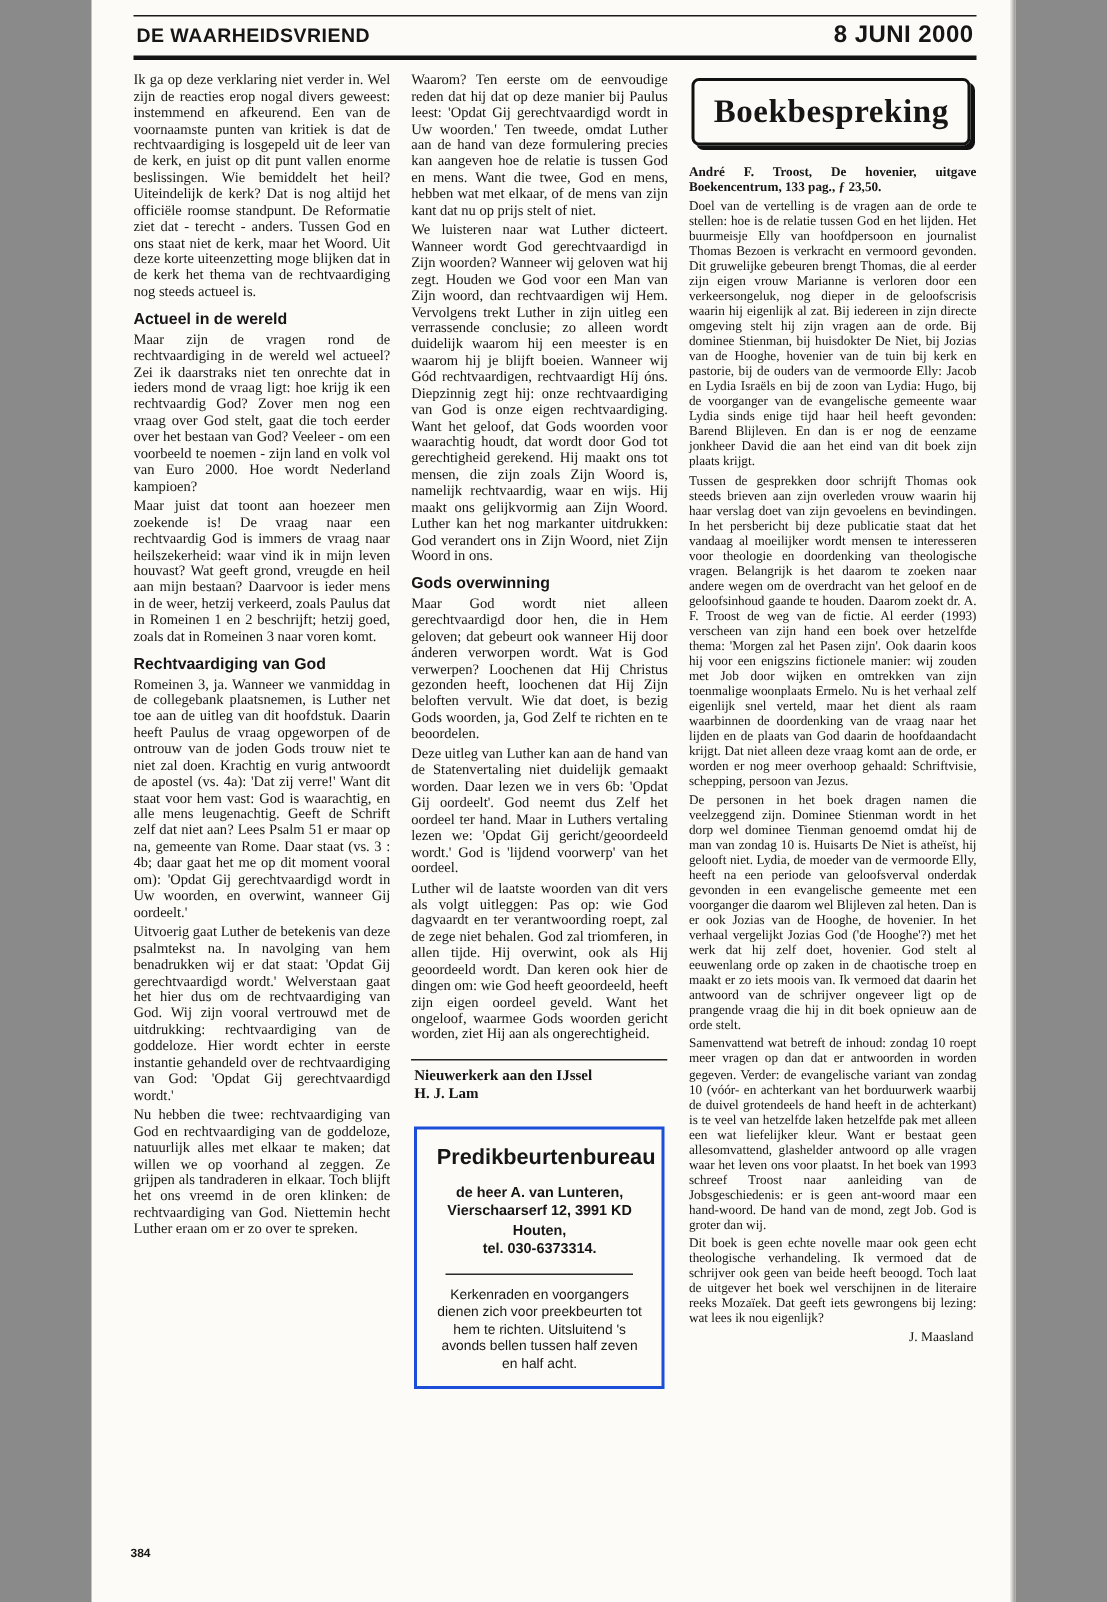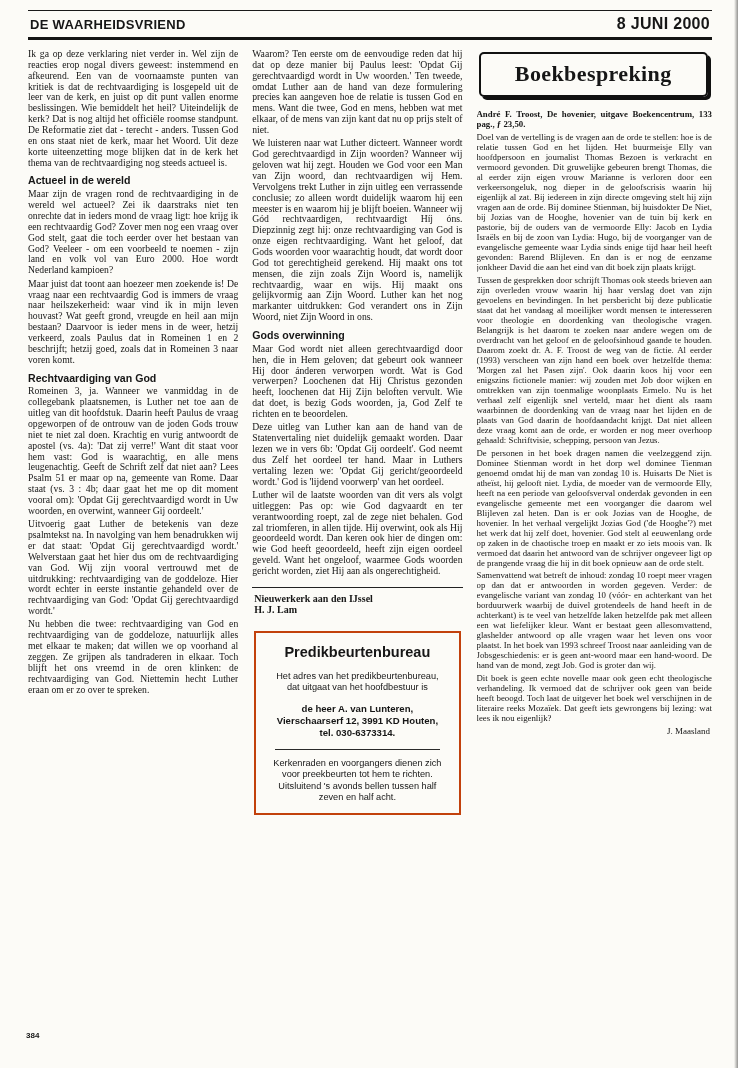--- a/index.html
+++ b/index.html
@@ -1,19 +1,19 @@
 <!DOCTYPE html>
 <html><head>
 <meta charset="utf-8">
 <style>
   * { margin:0; padding:0; box-sizing:border-box; }
   html,body { background:#8a8a8a; }
   .page {
     position:relative;
-    width:738px; height:1068px;
+    width:616px; height:1068px;
     margin:0 auto;
     background:#fcfbf7;
     color:#161616;
     font-family:"Liberation Serif", serif;
     padding:10px 26px 6px 28px;
     overflow:hidden;
   }
   .page::after{
     content:""; position:absolute; top:0; right:0; bottom:0; width:4px;
     background:linear-gradient(to left, rgba(20,20,20,.45), rgba(20,20,20,0));
@@ -47,21 +47,21 @@
   
   .byline{
     display:flex; justify-content:space-between;
     border-top:1.2px solid #222;
     margin-top:10px; padding:5px 2px 0 2px;
     font-size:10px; font-weight:bold;flex-direction:column;
   }
 
   
   .predik-box{
-    border:2px solid #c2410c;
+    border:2px solid #1d4ed8;
     margin:16px 2px 0 2px;
     padding:11px 13px 9px 13px;
     text-align:center;
     font-family:"Liberation Sans", sans-serif;
   }
   .predik-title{ font-weight:bold; font-size:14.5px; margin-bottom:10px; }
   .predik-intro{ font-size:9.2px; line-height:1.25; margin-bottom:9px; }
   .predik-address{ font-weight:bold; font-size:9.6px; line-height:1.3; margin-bottom:9px; }
   .predik-rule{ border-top:1px solid #2a2a2a; margin:7px 6px 8px 6px; }
   .predik-note{ font-size:9.2px; line-height:1.25; }
@@ -121,21 +121,20 @@
           <p class="blk blk-p">Luther wil de laatste woorden van dit vers als volgt uitleggen: Pas op: wie God dagvaardt en ter verantwoording roept, zal de zege niet behalen. God zal triomferen, in allen tijde. Hij overwint, ook als Hij geoordeeld wordt. Dan keren ook hier de dingen om: wie God heeft geoordeeld, heeft zijn eigen oordeel geveld. Want het ongeloof, waarmee Gods woorden gericht worden, ziet Hij aan als ongerechtigheid.</p>
         </div>
 
       <div class="byline">
         <span>Nieuwerkerk aan den IJssel</span>
         <span>H. J. Lam</span>
       </div>
 
       <div class="predik-box">
         <div class="predik-title">Predikbeurtenbureau</div>
-        <div class="predik-intro">Het adres van het predikbeurtenbureau, dat uitgaat van het hoofdbestuur is</div>
         <div class="predik-address">
             <div>de heer A. van Lunteren,</div>
             <div>Vierschaarserf 12, 3991 KD Houten,</div>
             <div>tel. 030-6373314.</div>
           </div>
         <div class="predik-rule"></div>
         <div class="predik-note">Kerkenraden en voorgangers dienen zich voor preekbeurten tot hem te richten. Uitsluitend 's avonds bellen tussen half zeven en half acht.</div>
       </div>
     </div>
 

